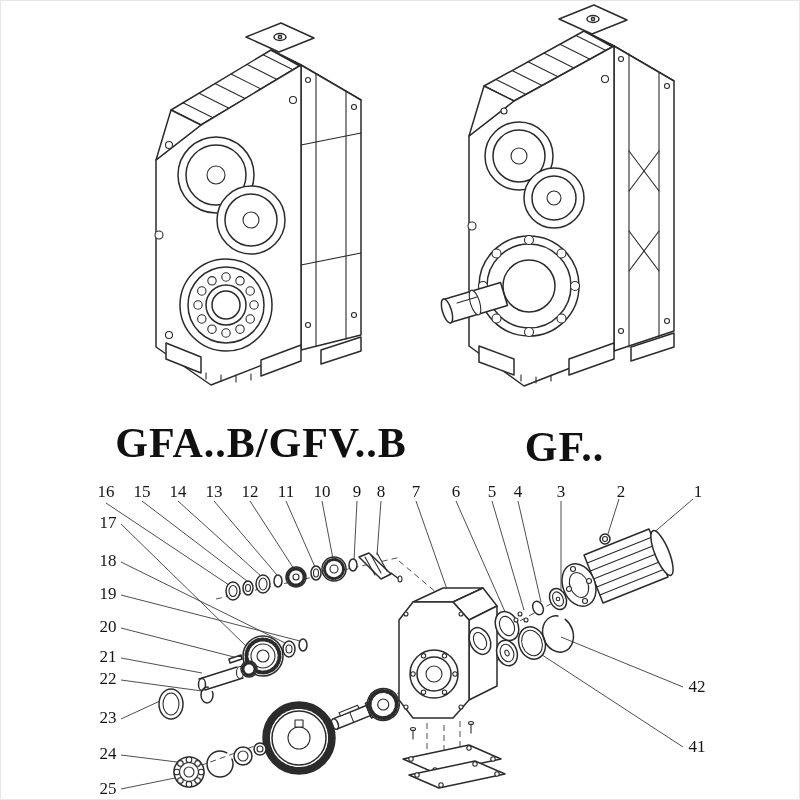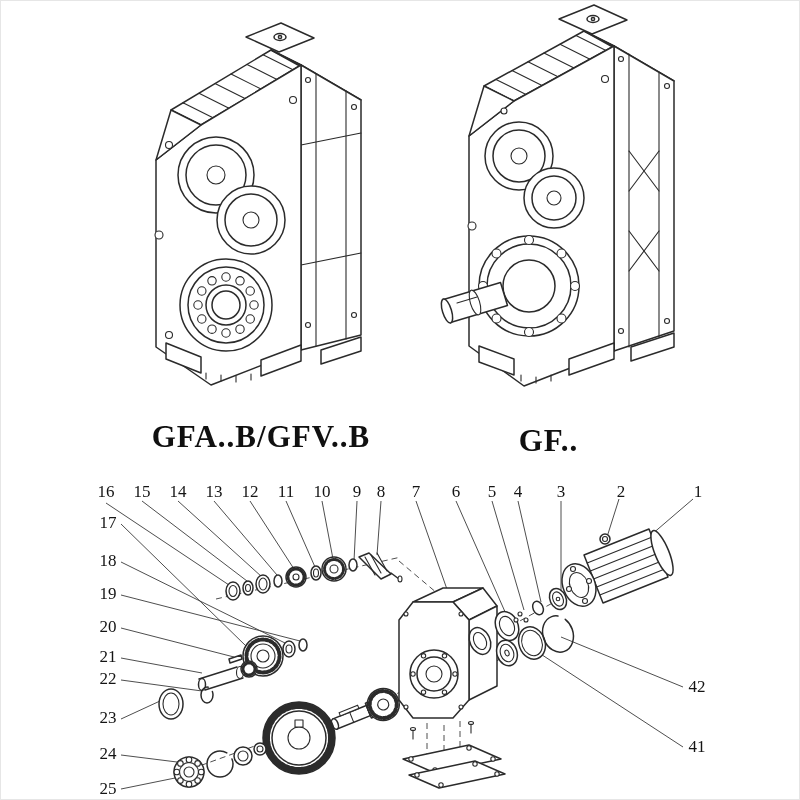--- a/index.html
+++ b/index.html
@@ -1,18 +1,18 @@
 <!DOCTYPE html>
 <html><head>
 <meta charset="utf-8">
 <style>
   html,body{margin:0;padding:0;background:#fff;}
   .canvas{position:relative;width:800px;height:800px;background:#ffffff;border:1px solid #e6e6e6;box-sizing:border-box;font-family:"Liberation Serif",serif;overflow:hidden;}
   .fig{position:absolute;}
-  .model-label{position:absolute;font-weight:bold;font-size:31px;color:#101010;text-align:center;letter-spacing:1px;font-family:"Liberation Serif",serif;}
+  .model-label{position:absolute;font-weight:bold;font-size:42px;color:#101010;text-align:center;letter-spacing:1px;font-family:"Liberation Serif",serif;}
   svg{display:block;}
   .ink{stroke:#2b2b2b;fill:#ffffff;stroke-width:1.5;stroke-linejoin:round;stroke-linecap:round;}
   .thin{stroke-width:1.1;}
   .nofill{fill:none;}
   .callout{font-size:17px;fill:#141414;stroke:none;font-family:"Liberation Serif",serif;}
   .leader{stroke:#3a3a3a;stroke-width:0.9;fill:none;}
   .dash{stroke:#3a3a3a;stroke-width:0.9;stroke-dasharray:6 4;fill:none;}
   .t7{fill:none;stroke:#2b2b2b;stroke-width:7;stroke-dasharray:3 2.6;}
   .t4{fill:none;stroke:#2b2b2b;stroke-width:4;stroke-dasharray:2.5 2.2;}
   .t3{fill:none;stroke:#2b2b2b;stroke-width:3;stroke-dasharray:2 1.8;}
@@ -183,21 +183,21 @@
         <g class="thin">
           <line x1="112" y1="374" x2="112" y2="380"></line>
           <line x1="127" y1="376" x2="127" y2="382"></line>
           <line x1="142" y1="374" x2="142" y2="380"></line>
         </g>
       </g>
     </g>
   </svg>
 
   <div class="model-label" style="left:95px;top:418px;width:330px">GFA..B/GFV..B</div>
-  <div class="model-label" style="left:440px;top:422px;width:215px">GF..</div>
+  <div class="model-label" style="left:456px;top:422px;width:215px">GF..</div>
 
   <svg class="fig" style="left:0;top:470px" width="800" height="330" viewBox="0 0 800 330">
 
     <g>
       <line class="dash" x1="215" y1="128" x2="400" y2="86"></line>
       <line class="dash" x1="398" y1="90" x2="462" y2="144"></line>
       <line class="dash" x1="577" y1="118" x2="486" y2="168"></line>
       <line class="dash" x1="420" y1="212" x2="306" y2="262"></line>
       <line class="dash" x1="262" y1="272" x2="190" y2="298"></line>
       <line class="dash" x1="500" y1="187" x2="472" y2="207"></line>

